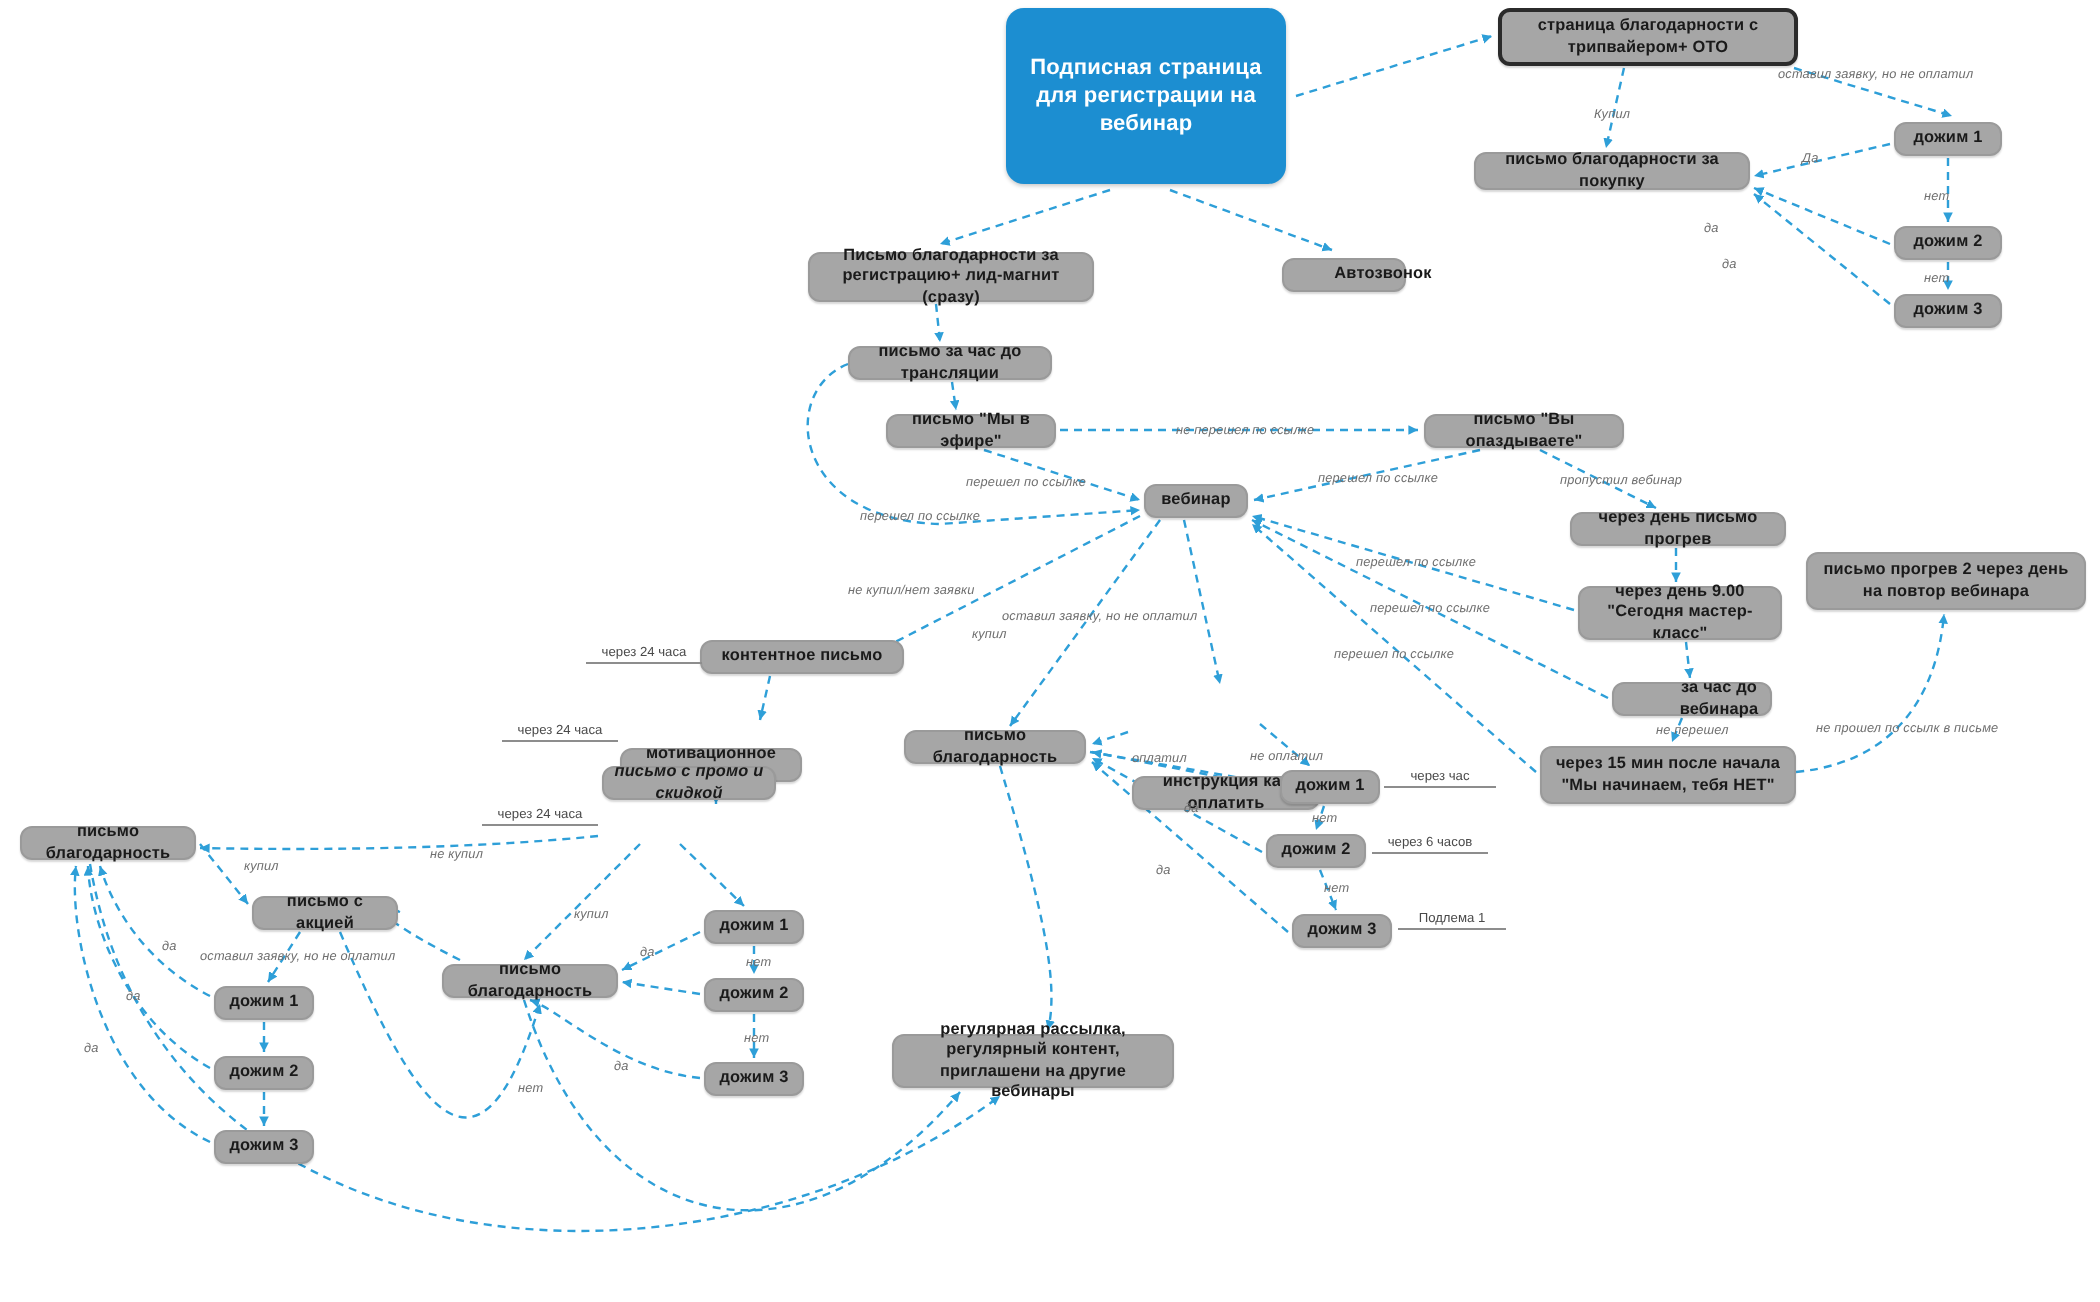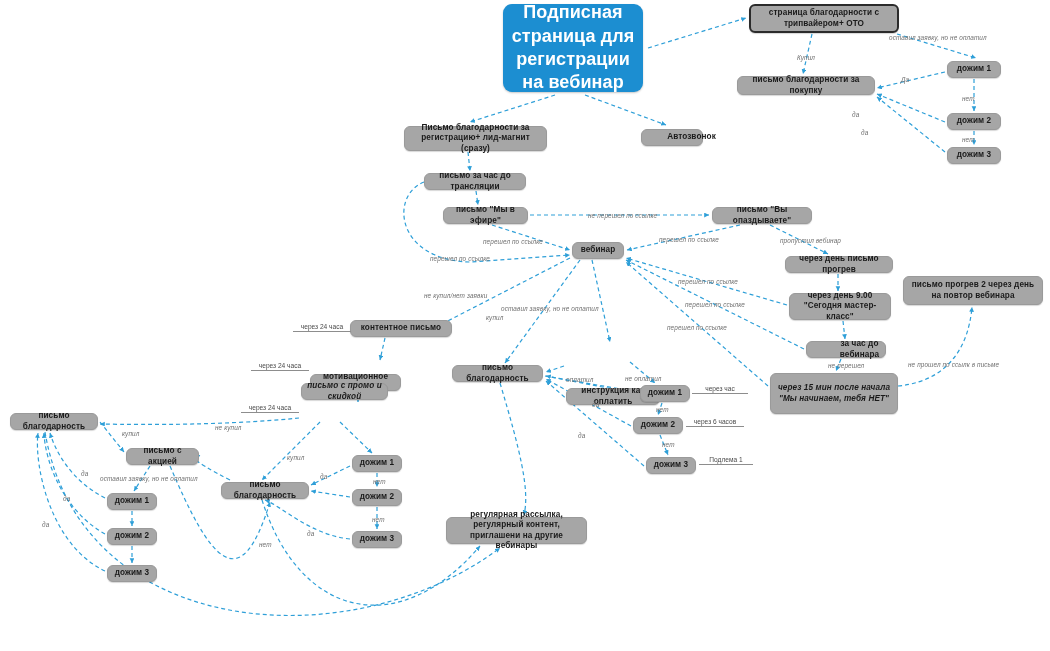--- a/index.html
+++ b/index.html
@@ -36,21 +36,21 @@
     text-align: center;
     padding: 3px 5px;
     box-shadow: 0 1px 1px rgba(0,0,0,0.16);
     letter-spacing: 0.1px;
   }
   .node.root {
     background: #1c8ed1;
     border: none;
     border-radius: 9px;
     color: #ffffff;
-    font-size: 18px;
+    font-size: 11px;
     font-weight: bold;
     line-height: 1.3;
     box-shadow: 0 1px 2px rgba(0,0,0,0.22);
   }
   .node.outlined {
     border: 2px solid #2b2b2b;
     background: #a6a6a6;
   }
   .edge-label {
     position: absolute;
@@ -156,21 +156,21 @@
       <div class="node" style="left: 404px; top: 126px; width: 143px; height: 25px;">Письмо благодарности за регистрацию+ лид-магнит (сразу)</div>
       <div class="node" style="left: 641px; top: 129px; width: 62px; height: 17px; padding-left: 44px;">Автозвонок</div>
       <div class="node" style="left: 424px; top: 173px; width: 102px; height: 17px;">письмо за час до трансляции</div>
       <div class="node" style="left: 443px; top: 207px; width: 85px; height: 17px;">письмо "Мы в эфире"</div>
       <div class="node" style="left: 712px; top: 207px; width: 100px; height: 17px;">письмо "Вы опаздываете"</div>
       <div class="node" style="left: 572px; top: 242px; width: 52px; height: 17px;">вебинар</div>
       <div class="node" style="left: 785px; top: 256px; width: 108px; height: 17px;">через день письмо прогрев</div>
       <div class="node" style="left: 903px; top: 276px; width: 140px; height: 29px;">письмо прогрев 2 через день на повтор вебинара</div>
       <div class="node" style="left: 789px; top: 293px; width: 102px; height: 27px;">через день 9.00 "Сегодня мастер-класс"</div>
       <div class="node" style="left: 806px; top: 341px; width: 80px; height: 17px; padding-left: 32px;">за час до вебинара</div>
-      <div class="node" style="left: 770px; top: 373px; width: 128px; height: 41px; font-style: italic;">через 15 мин после начала "Мы начинаем, тебя НЕТ"</div>
+      <div class="node" style="left: 770px; top: 373px; width: 128px; height: 29px;">через 15 мин после начала "Мы начинаем, тебя НЕТ"</div>
       <div class="node" style="left: 350px; top: 320px; width: 102px; height: 17px;">контентное письмо</div>
       <div class="node" style="left: 310px; top: 374px; width: 91px; height: 17px;">мотивационное письмо</div>
       <div class="node" style="left: 301px; top: 383px; width: 87px; height: 17px; font-style: italic;">письмо с промо и скидкой</div>
       <div class="node" style="left: 566px; top: 344px; width: 94px; height: 17px; margin-top: 44px;">инструкция как оплатить</div>
       <div class="node" style="left: 452px; top: 365px; width: 91px; height: 17px;">письмо благодарность</div>
       <div class="node" style="left: 640px; top: 385px; width: 50px; height: 17px;">дожим 1</div>
       <div class="node" style="left: 633px; top: 417px; width: 50px; height: 17px;">дожим 2</div>
       <div class="node" style="left: 646px; top: 457px; width: 50px; height: 17px;">дожим 3</div>
       <div class="node" style="left: 10px; top: 413px; width: 88px; height: 17px;">письмо благодарность</div>
       <div class="node" style="left: 126px; top: 448px; width: 73px; height: 17px;">письмо с акцией</div>

